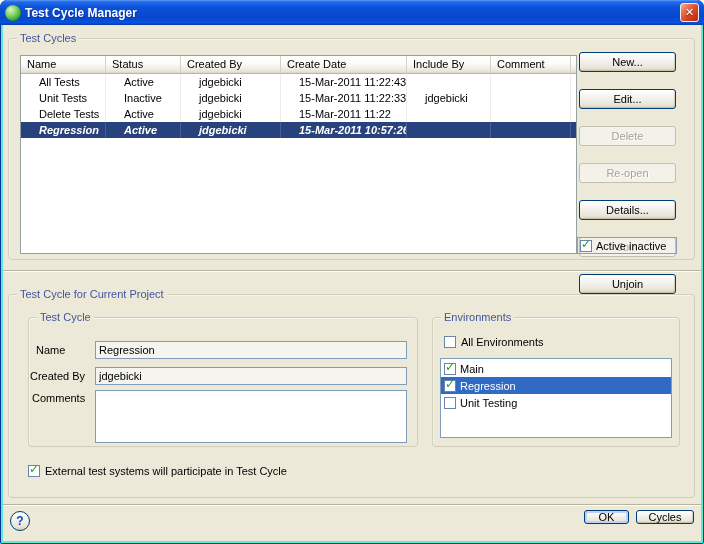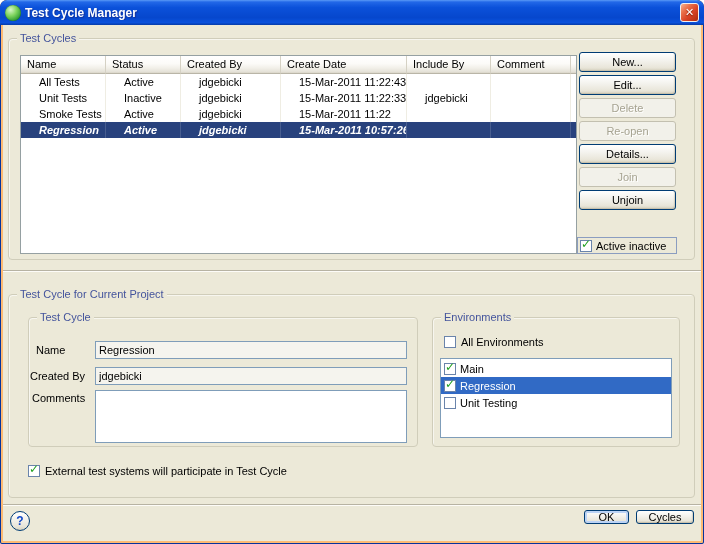--- a/index.html
+++ b/index.html
@@ -1,20 +1,20 @@
 <!DOCTYPE html>
 <html><head>
 <meta charset="utf-8">
 <style>
   *{margin:0;padding:0;box-sizing:border-box}
   html,body{width:704px;height:544px}
   body{font-family:"Liberation Sans","DejaVu Sans",sans-serif;font-size:11px;color:#000;background:#fff}
   button,input,textarea{font:inherit;color:inherit}
 
-  .window{position:relative;width:704px;height:544px;background:#fdba74;border-radius:7px 7px 2px 2px;overflow:hidden;box-shadow:inset 0 0 0 1px #06339c}
+  .window{position:relative;width:704px;height:544px;background:#5eead4;border-radius:7px 7px 2px 2px;overflow:hidden;box-shadow:inset 0 0 0 1px #06339c}
   .titlebar{position:absolute;top:0;left:0;right:0;height:25px;display:flex;align-items:center;gap:4px;padding:0 5px;border-radius:7px 7px 0 0;
     background:linear-gradient(180deg,#5a9af6 0%,#2268e8 8%,#0b51da 30%,#0647cd 70%,#0a51dc 90%,#063ba8 100%)}
   .app-icon{width:16px;height:16px;border-radius:50%;flex:0 0 auto;
     background:radial-gradient(circle at 35% 30%,#d9f5c8 0%,#7ed45e 40%,#2f9c33 75%,#1c6e24 100%);box-shadow:inset 0 0 1px #0c4c14}
   .title{color:#fff;font-weight:bold;font-size:12px;text-shadow:1px 1px 1px #12319c;flex:1 1 auto;white-space:nowrap;overflow:hidden}
   .close-btn{width:19px;height:19px;border-radius:3px;border:1px solid #f0f0f0;display:flex;align-items:center;justify-content:center;cursor:pointer;
     background:linear-gradient(135deg,#f6b28f 0%,#e9704a 30%,#d84325 60%,#ac2c0e 100%)}
   .close-btn span{color:#fff;font-size:11px;font-weight:bold;line-height:1;text-shadow:0 1px 1px #7c1b05}
   .client{position:absolute;left:3px;top:25px;right:3px;bottom:3px;background:#ece9d8}
 
@@ -26,21 +26,21 @@
   .thead{height:18px}
   .th{background:linear-gradient(180deg,#ffffff 0%,#fcfbf8 45%,#f1efe8 72%,#e5e2d8 92%,#d9d5c7 100%);
     border-right:1px solid #d5d1c4;border-bottom:1px solid #b9b5a7;padding:2px 0 0 6px;white-space:nowrap;overflow:hidden;cursor:default}
   .th:last-child{border-right:none}
   .tr{height:16px;cursor:default}
   .td{padding:1px 0 0 18px;border-right:1px solid #efede3;white-space:nowrap;overflow:hidden;line-height:14px}
   .td:last-child{border-right:none}
   .tr.selected{background:#28427d;color:#fff;font-weight:bold;font-style:italic}
   .tr.selected .td{border-right-color:rgba(255,255,255,.15)}
 
-  .btn-stack{position:absolute;left:579px;top:52px;width:97px;display:flex;flex-direction:column;gap:3px}
+  .btn-stack{position:absolute;left:579px;top:52px;width:97px;display:flex;flex-direction:column;gap:17px}
   .xpbtn{height:20px;border:1px solid #003c74;border-radius:3px;cursor:pointer;text-align:center;
     background:linear-gradient(180deg,#ffffff 0%,#f4f3ee 40%,#e9e6da 80%,#d8d3c2 100%);
     box-shadow:inset -1px -1px 1px rgba(160,150,120,.35)}
   .btn-stack .xpbtn{flex:0 0 20px}
   .xpbtn.disabled{border-color:#c3c0b0;background:#f2f1ea;color:#a6a391;box-shadow:none;cursor:default;text-shadow:1px 1px 0 #fff}
   .xpbtn.abs{position:absolute;height:14px}
   .xpbtn.ok{left:584px;top:510px;width:45px;box-shadow:inset 0 0 0 2px #bcd3f5,inset -1px -1px 1px rgba(160,150,120,.3)}
   .xpbtn.cancel{left:636px;top:510px;width:58px}
 
   .cb{position:relative;width:12px;height:12px;flex:0 0 12px;background:#fff;border:1px solid #6a84ab}
@@ -104,21 +104,21 @@
     <div class="tr">
       <div class="td">Unit Tests</div>
       <div class="td">Inactive</div>
       <div class="td">jdgebicki</div>
       <div class="td">15-Mar-2011 11:22:33</div>
       <div class="td">jdgebicki</div>
       <div class="td"></div>
       <div class="td"></div>
     </div>
     <div class="tr">
-      <div class="td">Smoke Tests</div>
+      <div class="td">Delete Tests</div>
       <div class="td">Active</div>
       <div class="td">jdgebicki</div>
       <div class="td">15-Mar-2011 11:22</div>
       <div class="td"></div>
       <div class="td"></div>
       <div class="td"></div>
     </div>
     <div class="tr selected">
       <div class="td">Regression</div>
       <div class="td">Active</div>

